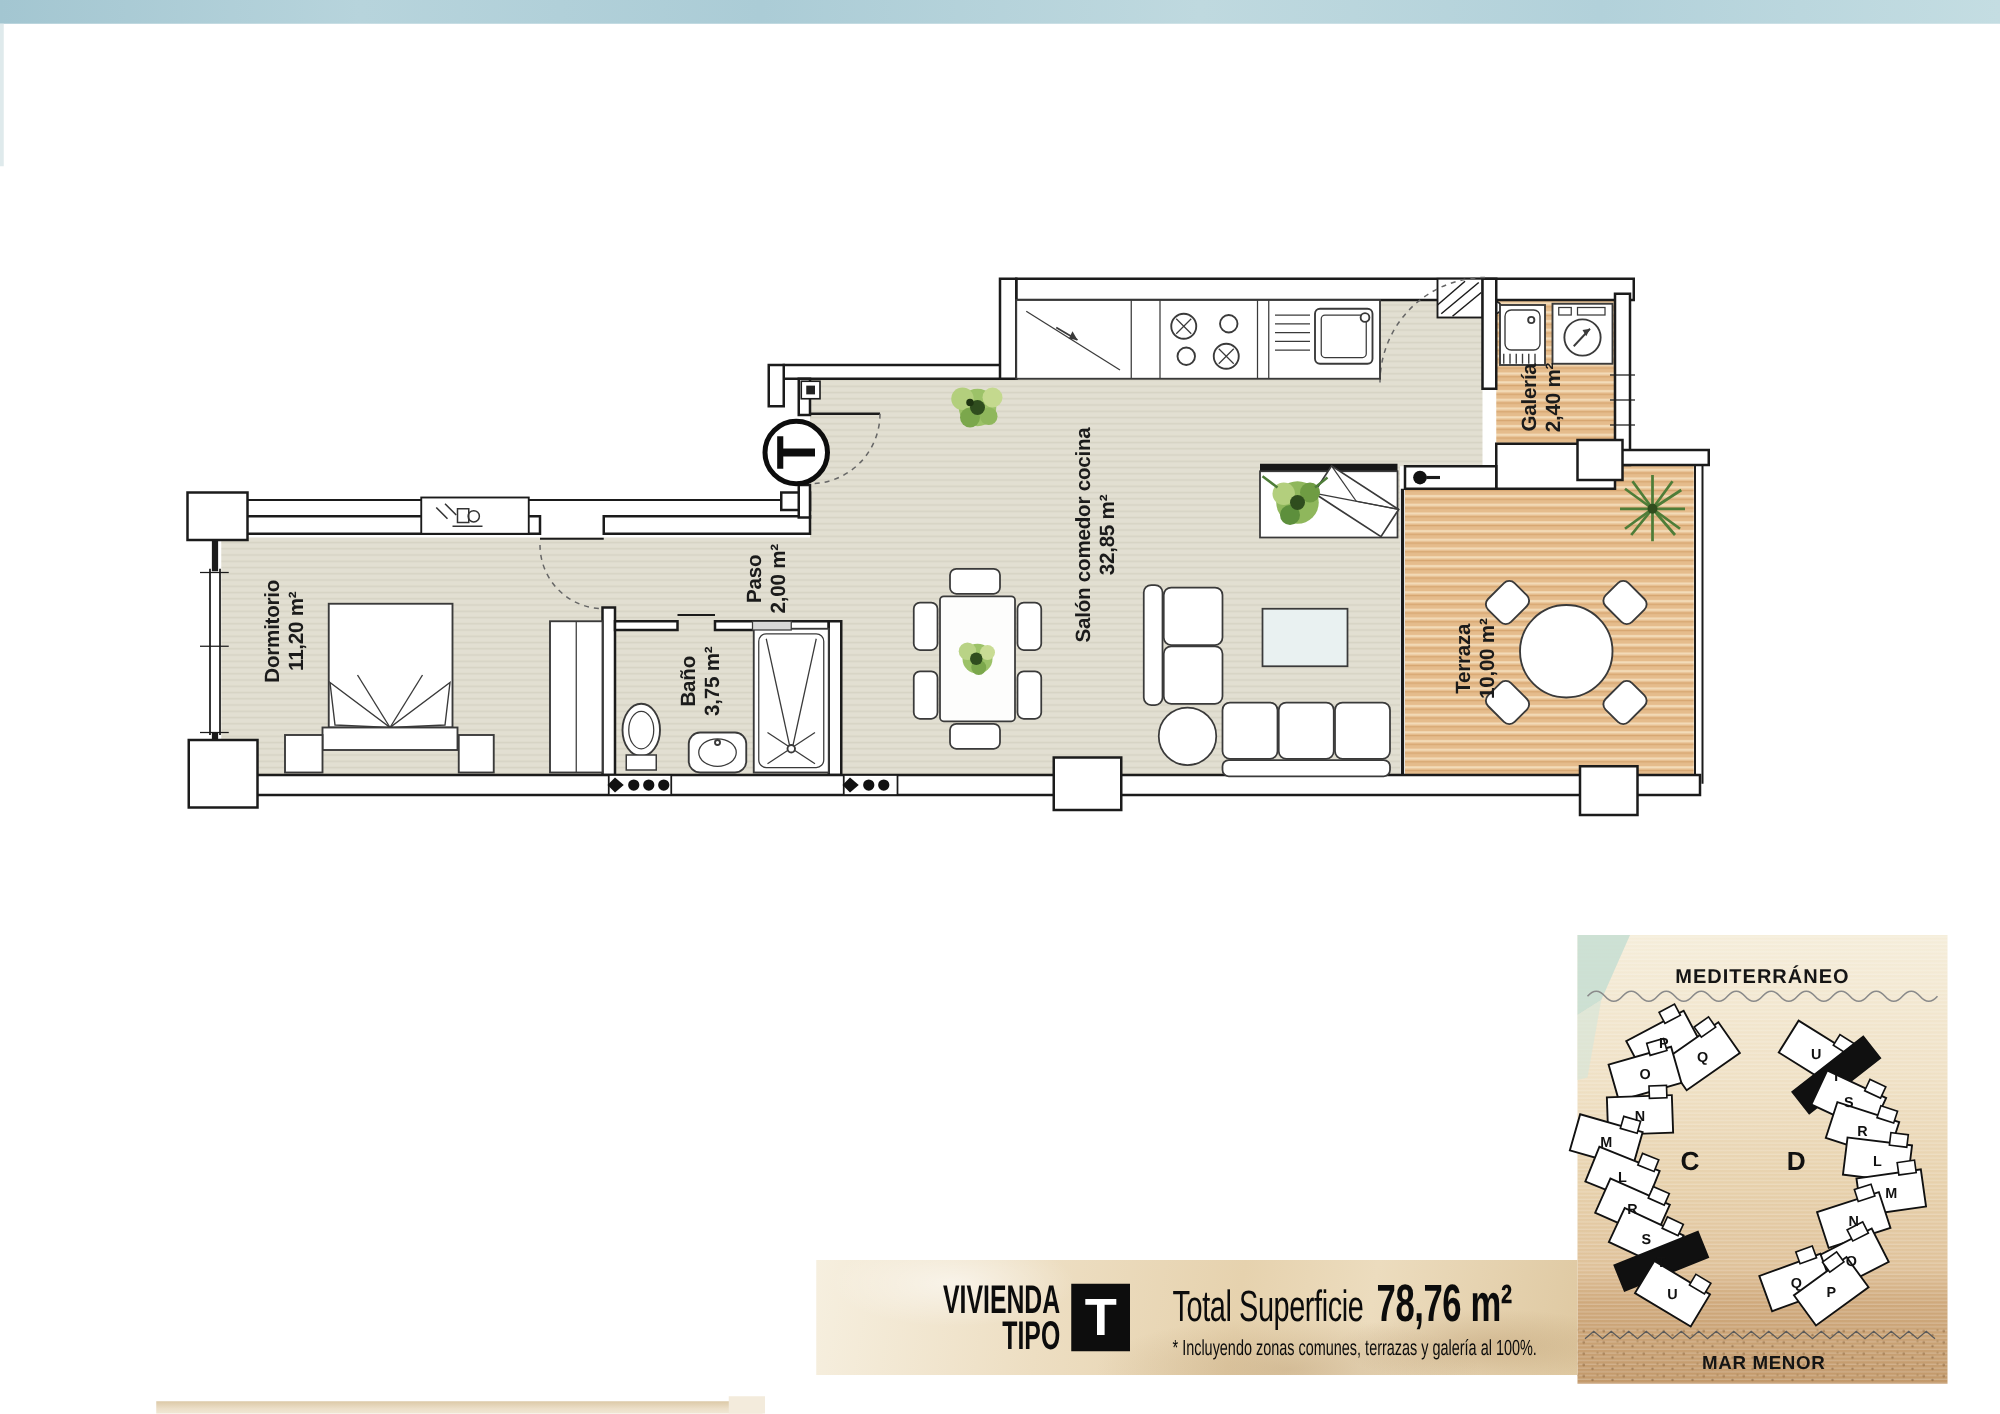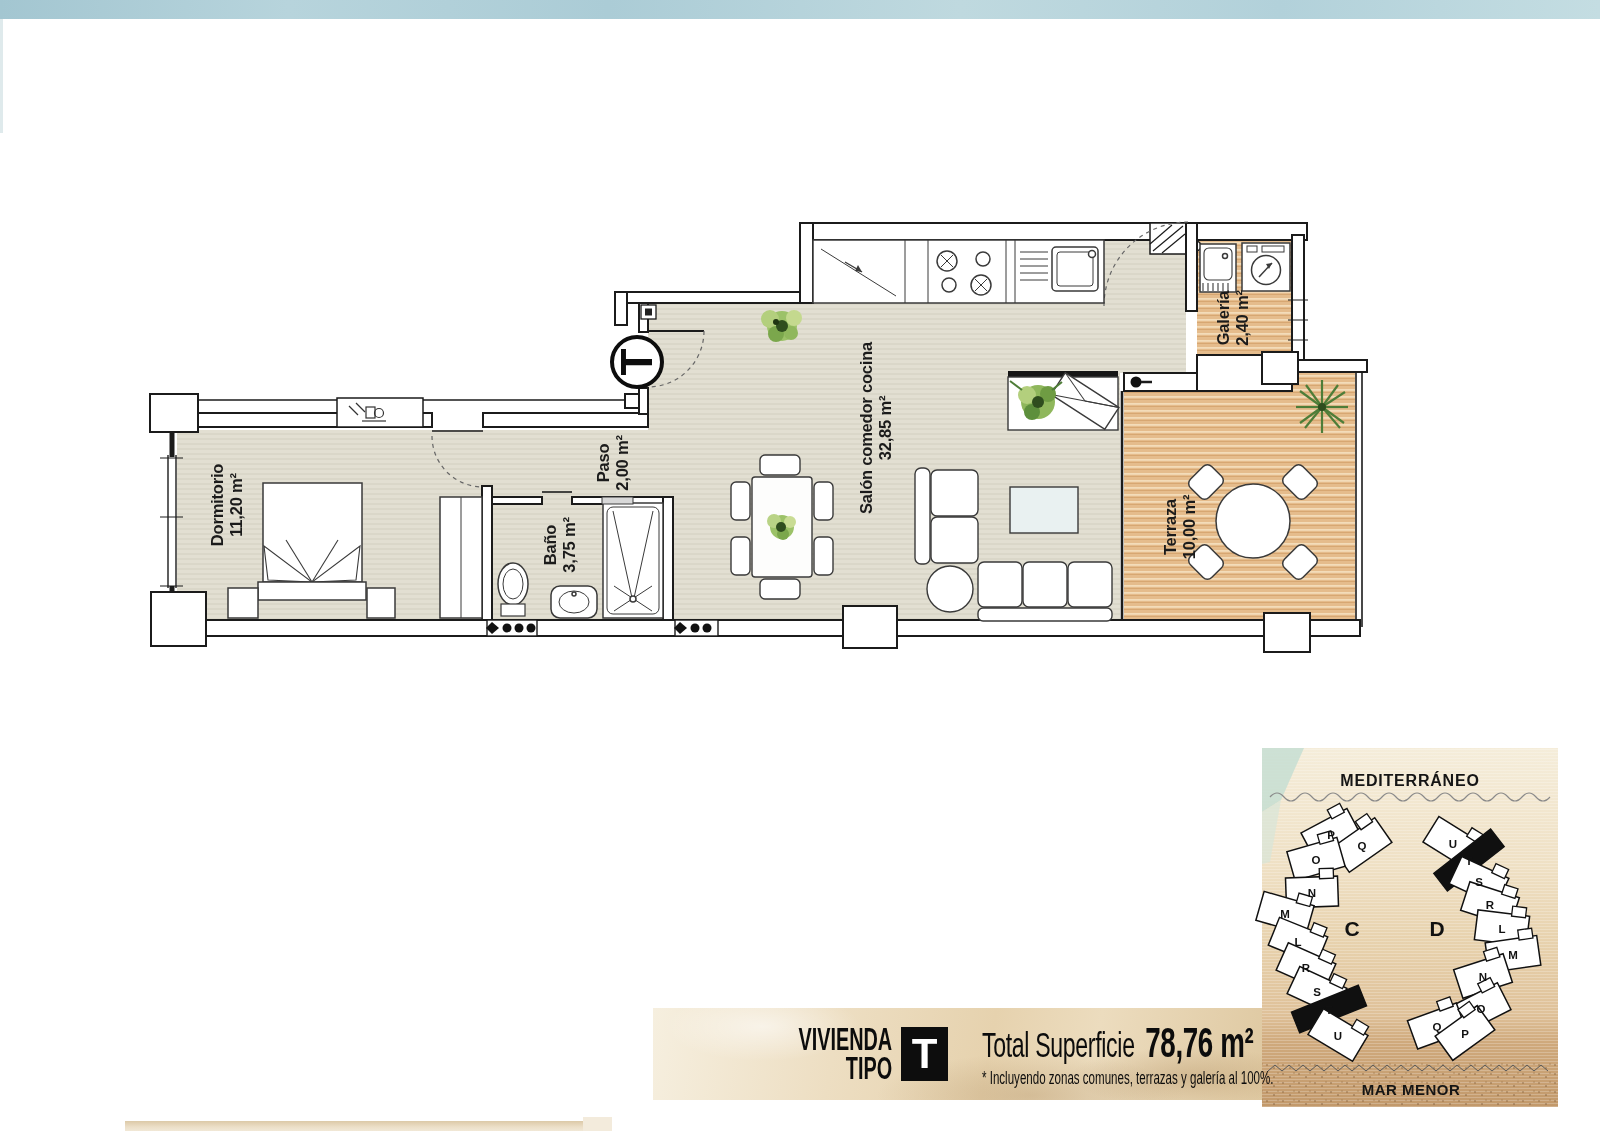--- a/index.html
+++ b/index.html
@@ -14,21 +14,21 @@
     background:linear-gradient(180deg,#dcc9a7 0%,#ecdfc8 60%,#f1e8d6 100%);}
   .bottom-strip-hl{position:absolute;left:583px;top:1117px;width:29px;height:14px;background:#f3ebdc;}
   .plan-svg{position:absolute;left:0;top:0;width:1600px;height:1131px;}
 
   .banner{position:absolute;left:653px;top:1008px;width:609px;height:92px;
     display:flex;align-items:center;box-sizing:border-box;
     background:
       radial-gradient(140px 50px at 18% 20%, rgba(255,255,255,.55), rgba(255,255,255,0) 70%),
       radial-gradient(220px 60px at 62% 95%, rgba(150,110,60,.25), rgba(150,110,60,0) 70%),
       radial-gradient(160px 40px at 88% 75%, rgba(160,120,70,.28), rgba(160,120,70,0) 75%),
-      linear-gradient(100deg,#f6efdf 0%,#eddec2 30%,#e6d2ae 55%,#ecdcbe 72%,#dfc9a2 100%); padding-left: 44px;}
+      linear-gradient(100deg,#f6efdf 0%,#eddec2 30%,#e6d2ae 55%,#ecdcbe 72%,#dfc9a2 100%);}
   .banner-left{margin-left:44px;text-align:right;color:#0c0c0c;font-weight:bold;
     font-size:32px;line-height:.92;transform:scaleX(.62);transform-origin:right center;letter-spacing:0;}
   .type-box{width:47px;height:54px;background:#0d0d0d;color:#ffffff;margin-left:9px;flex:0 0 auto;
     display:flex;align-items:center;justify-content:center;font-weight:bold;font-size:42px;}
   .banner-right{margin-left:34px;transform:scaleX(.66);transform-origin:left center;color:#0c0c0c;}
   .total-row{display:flex;align-items:baseline;white-space:nowrap;}
   .total-label{font-size:35px;font-weight:500;letter-spacing:-.5px;}
   .total-value{font-size:42px;font-weight:bold;margin-left:16px;letter-spacing:-.5px;}
   .note{font-size:17.5px;font-weight:500;margin-top:1px;white-space:nowrap;}
 

